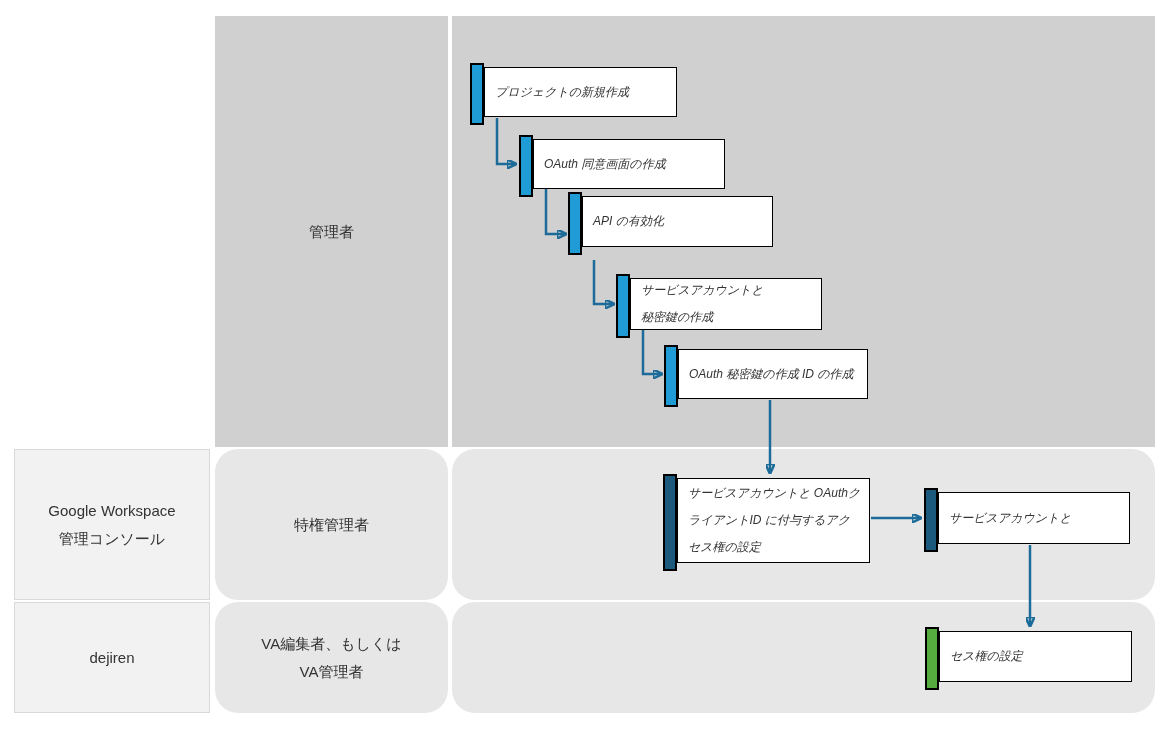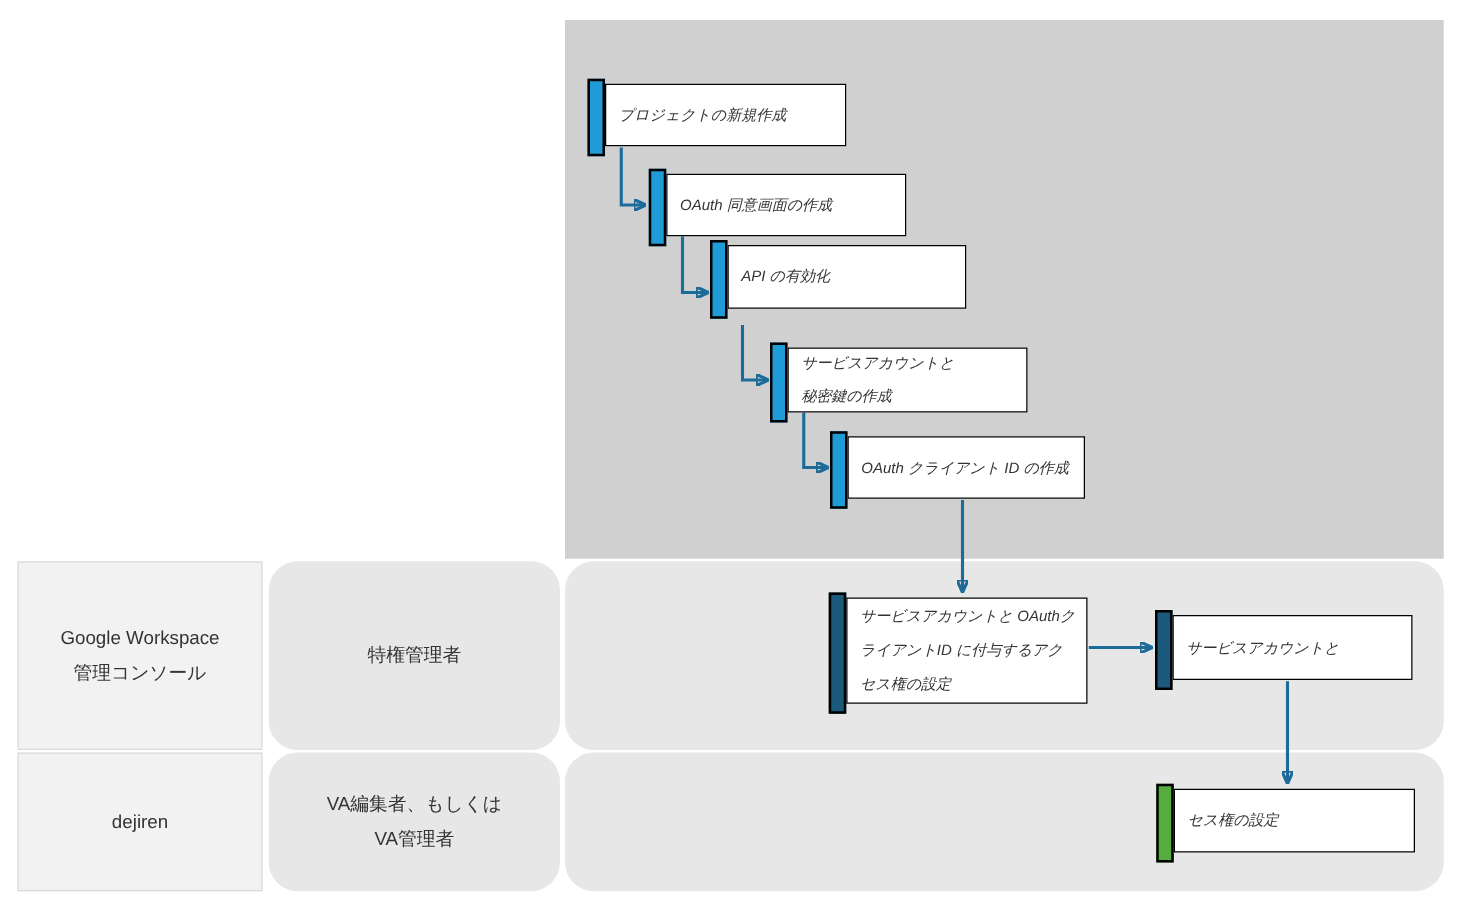--- a/index.html
+++ b/index.html
@@ -92,20 +92,23 @@
 <div class="stage">
 
   <div class="cell col1 c1 r2">
     <span class="lane-label">Google Workspace
 管理コンソール</span>
   </div>
   <div class="cell col1 c1 r3">
     <span class="lane-label">dejiren</span>
   </div>
 
+  <div class="cell dark-row c2 r1">
+    <span class="lane-label">管理者</span>
+  </div>
   <div class="cell light-row c2 r2">
     <span class="lane-label">特権管理者</span>
   </div>
   <div class="cell light-row c2 r3">
     <span class="lane-label">VA編集者、もしくは
 VA管理者</span>
   </div>
 
   <div class="cell dark-row c3 r1"></div>
   <div class="cell light-row c3 r2"></div>
@@ -142,21 +145,21 @@
   </div>
 
   <div class="node" style="left:630px; top:278px; width:192px; height:52px;">
     <span class="tab tab-blue"></span>
     <span class="node-label">サービスアカウントと
 秘密鍵の作成</span>
   </div>
 
   <div class="node" style="left:678px; top:349px; width:190px; height:50px;">
     <span class="tab tab-blue"></span>
-    <span class="node-label">OAuth クライアント ID の作成</span>
+    <span class="node-label">OAuth 秘密鍵の作成 ID の作成</span>
   </div>
 
   <div class="node" style="left:677px; top:478px; width:193px; height:85px;">
     <span class="tab tab-navy"></span>
     <span class="node-label">サービスアカウントと OAuthク
 ライアントID に付与するアク
 セス権の設定</span>
   </div>
 
   <div class="node" style="left:938px; top:492px; width:192px; height:52px;">

